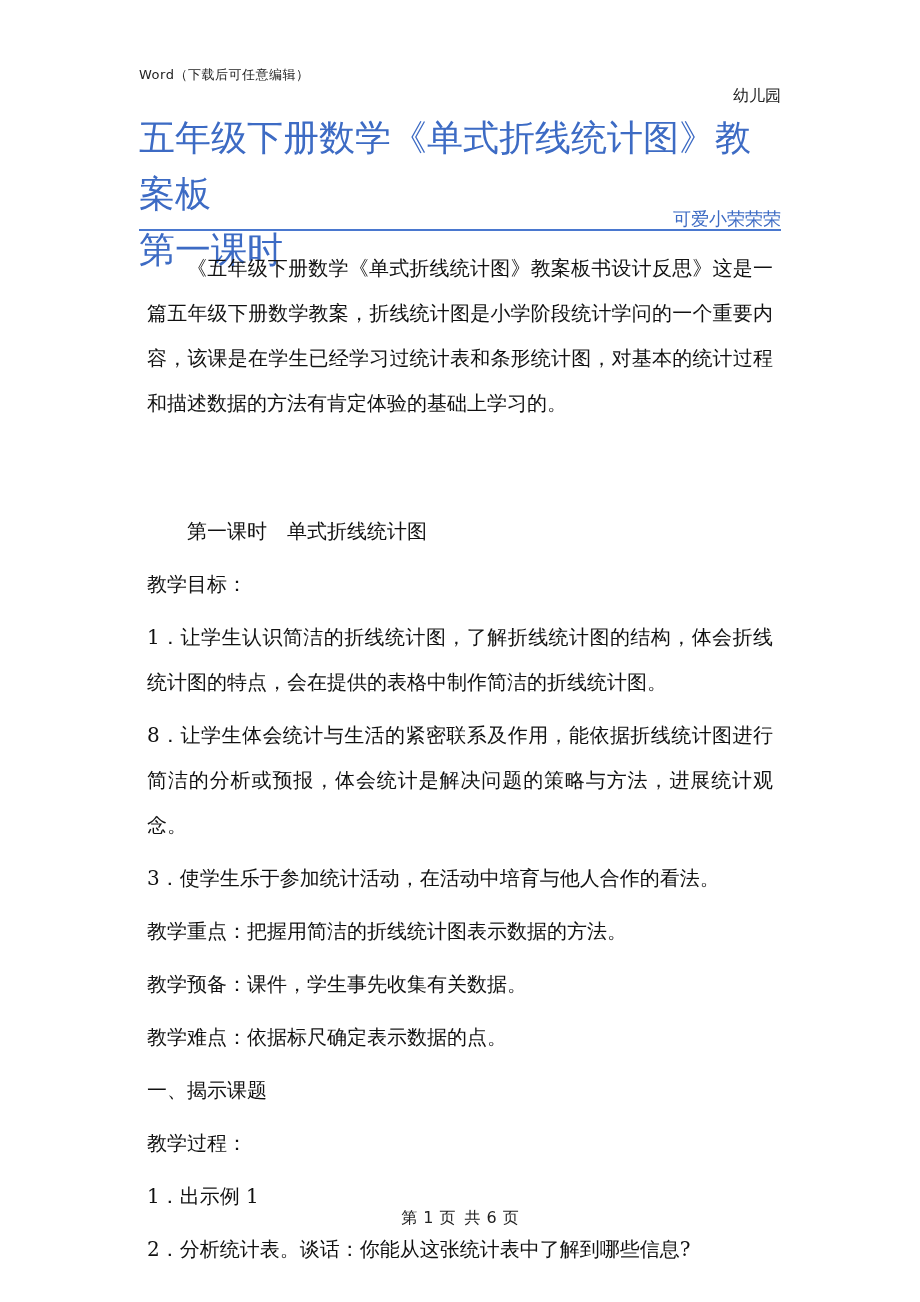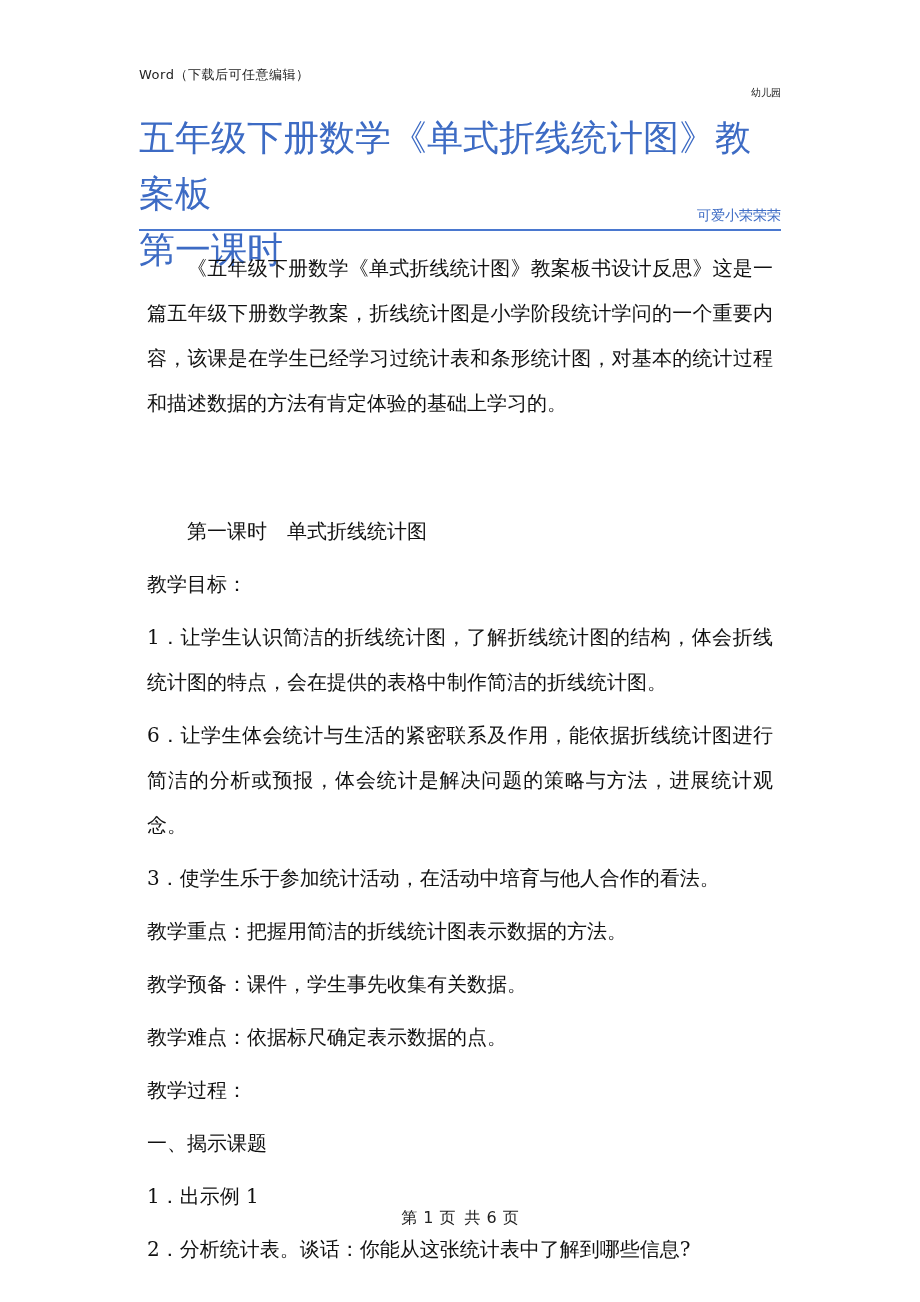--- a/index.html
+++ b/index.html
@@ -26,40 +26,40 @@
       top: 66px;
       font-family: "DejaVu Sans", "Liberation Sans", sans-serif;
       font-size: 13px;
       color: #222;
       letter-spacing: 0.5px;
     }
     .header-right {
       position: absolute;
       right: 139px;
       top: 86px;
-      font-size: 10px;
+      font-size: 16px;
       color: #222;
     }
     .title {
       position: absolute;
       left: 139px;
       width: 642px;
       top: 110px;
       font-size: 36px;
       line-height: 56px;
       color: #3d6bc4;
       font-weight: normal;
       margin: 0;
       letter-spacing: 0px;
     }
     .author {
       position: absolute;
       right: 139px;
       top: 207px;
-      font-size: 14px;
+      font-size: 18px;
       color: #3d6bc4;
     }
     .title-rule {
       position: absolute;
       left: 139px;
       width: 642px;
       top: 229px;
       height: 2px;
       background: #4a78cf;
     }
@@ -109,27 +109,27 @@
 
   <div class="author">可爱小荣荣荣</div>
   <div class="title-rule"></div>
 
   <div class="body">
     <p class="indent">《五年级下册数学《单式折线统计图》教案板书设计反思》这是一篇五年级下册数学教案，折线统计图是小学阶段统计学问的一个重要内容，该课是在学生已经学习过统计表和条形统计图，对基本的统计过程和描述数据的方法有肯定体验的基础上学习的。</p>
     <div class="gap"></div>
     <p class="lesson-title">第一课时　单式折线统计图</p>
     <p>教学目标：</p>
     <p>1．让学生认识简洁的折线统计图，了解折线统计图的结构，体会折线统计图的特点，会在提供的表格中制作简洁的折线统计图。</p>
-    <p>6．让学生体会统计与生活的紧密联系及作用，能依据折线统计图进行简洁的分析或预报，体会统计是解决问题的策略与方法，进展统计观念。</p>
+    <p>8．让学生体会统计与生活的紧密联系及作用，能依据折线统计图进行简洁的分析或预报，体会统计是解决问题的策略与方法，进展统计观念。</p>
     <p>3．使学生乐于参加统计活动，在活动中培育与他人合作的看法。</p>
     <p>教学重点：把握用简洁的折线统计图表示数据的方法。</p>
     <p>教学预备：课件，学生事先收集有关数据。</p>
     <p>教学难点：依据标尺确定表示数据的点。</p>
+    <p>一、揭示课题</p>
     <p>教学过程：</p>
-    <p>一、揭示课题</p>
     <p>1．出示例 1</p>
     <p>2．分析统计表。谈话：你能从这张统计表中了解到哪些信息?</p>
   </div>
 
   <div class="footer">
     <span>第</span><span>1</span><span>页 共</span><span>6</span><span>页</span>
   </div>
 
 </div>
 

